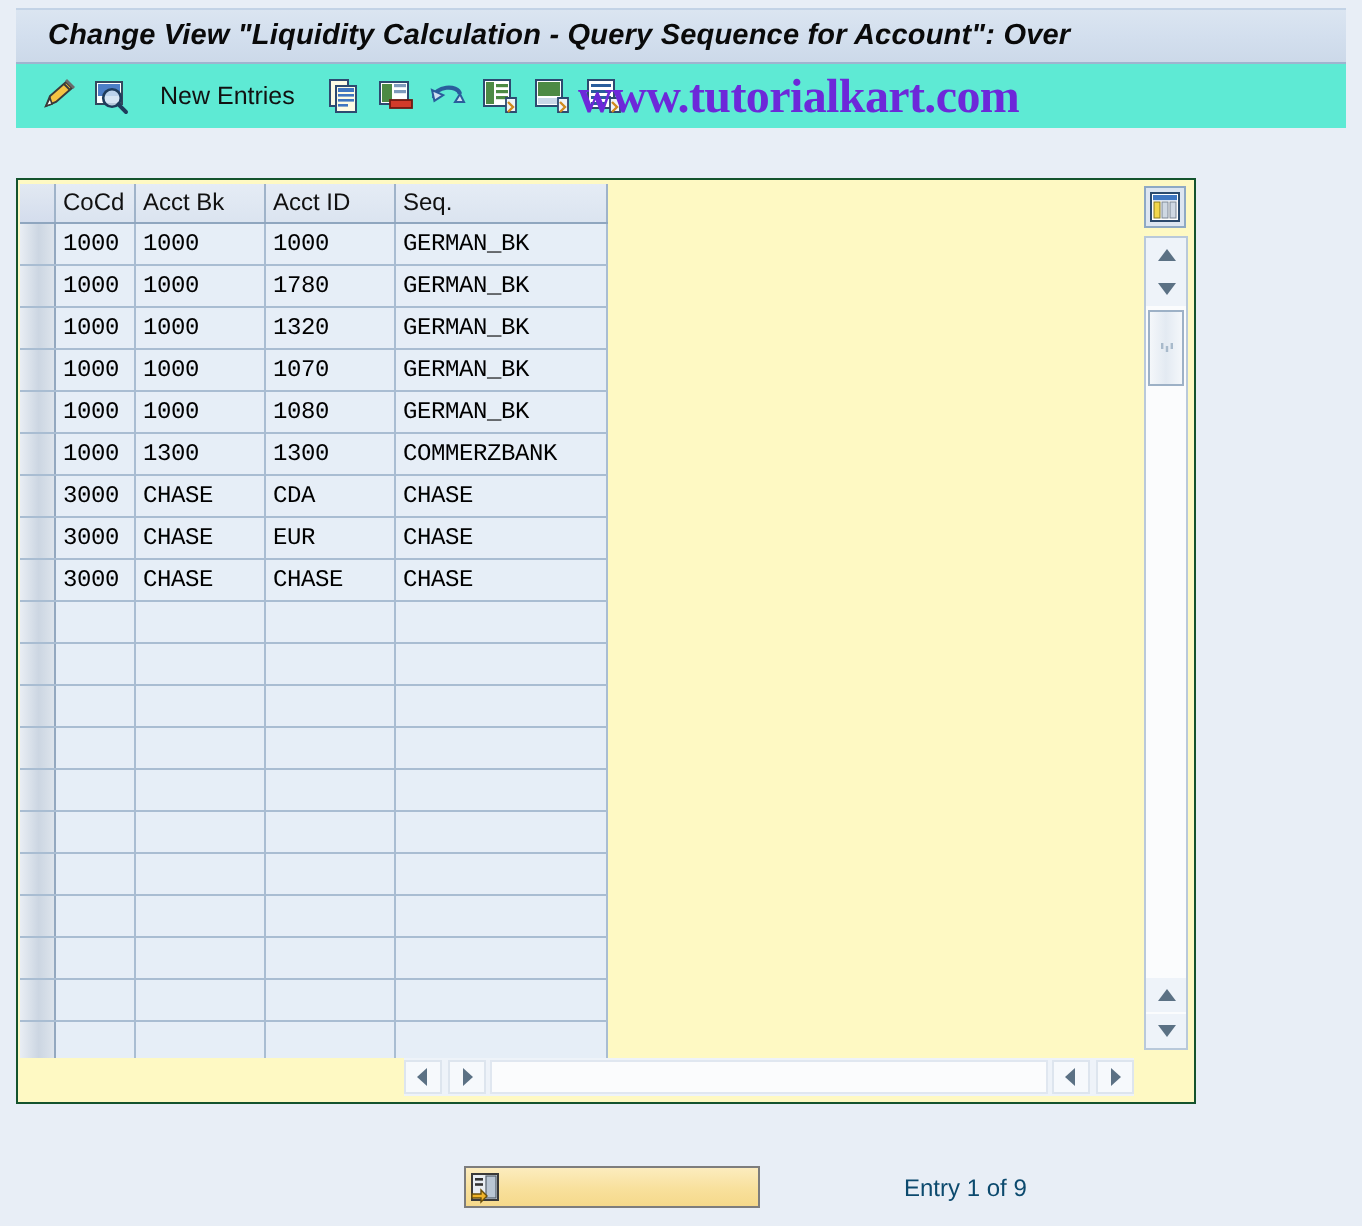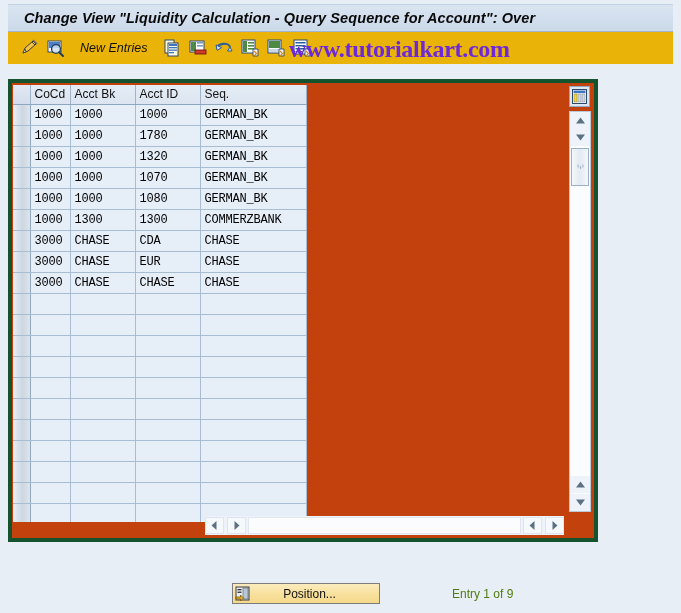--- a/index.html
+++ b/index.html
@@ -44,26 +44,25 @@
     letter-spacing: 0.1px;
   }
 
   
   .toolbar {
     position: absolute;
     left: 8px;
     top: 32px;
     width: 665px;
     height: 32px;
-    background: #eab308;
+    background: #5eead4;
     box-sizing: border-box;
     display: flex;
     align-items: center;
     overflow: hidden;
-    font-style: italic;
   }
   .tb-icon {
     width: 22px;
     height: 22px;
     margin: 0 2px;
     flex: 0 0 auto;
     display: flex;
     align-items: center;
     justify-content: center;
     cursor: pointer;
@@ -91,25 +90,25 @@
     color: #6d28d9;
     white-space: nowrap;
     pointer-events: none;
     letter-spacing: -0.3px;
   }
 
   
   .panel {
     position: absolute;
     left: 8px;
-    top: 79px;
+    top: 89px;
     width: 590px;
     height: 463px;
-    background: #c2410c;
-    border: 4px solid #14532d;
+    background: #fef9c3;
+    border: 1px solid #14532d;
     box-sizing: border-box;
   }
 
   
   .colcfg {
     position: absolute;
     right: 4px;
     top: 3px;
     width: 21px;
     height: 21px;
@@ -291,21 +290,21 @@
     padding-right: 12px;
     color: #111;
     white-space: nowrap;
   }
   .entry-status {
     position: absolute;
     left: 452px;
     top: 587px;
     font-family: "Liberation Sans", sans-serif;
     font-size: 12px;
-    color: #4d7c0f;
+    color: #0c4a6e;
     white-space: nowrap;
   }
 </style>
 </head>
 <body>
 
 <div class="titlebar">
   <div class="titlebar-text">Change View "Liquidity Calculation - Query Sequence for Account": Over</div>
 </div>
 
@@ -641,16 +640,15 @@
 <div class="position-btn">
   <span class="pb-icon">
     <svg width="16" height="16" viewBox="0 0 16 16">
       <rect x="1" y="1" width="13" height="13" fill="#e8edf3" stroke="#3a3a3a" stroke-width="1"></rect>
       <rect x="8" y="2" width="5" height="11" fill="#b9c6d4" stroke="#55616d" stroke-width="0.6"></rect>
       <rect x="2.5" y="3" width="4" height="1.3" fill="#333"></rect>
       <rect x="2.5" y="5.6" width="4" height="1.3" fill="#333"></rect>
       <path d="M1 11 L5.5 11 L5.5 9 L8.5 12 L5.5 15 L5.5 13 L1 13 Z" fill="#f0b429" stroke="#6b4f08" stroke-width="0.7"></path>
     </svg>
   </span>
-  <span class="pb-label">Position...</span>
 </div>
 
 <div class="entry-status">Entry 1 of 9</div>
 
 </body></html>

